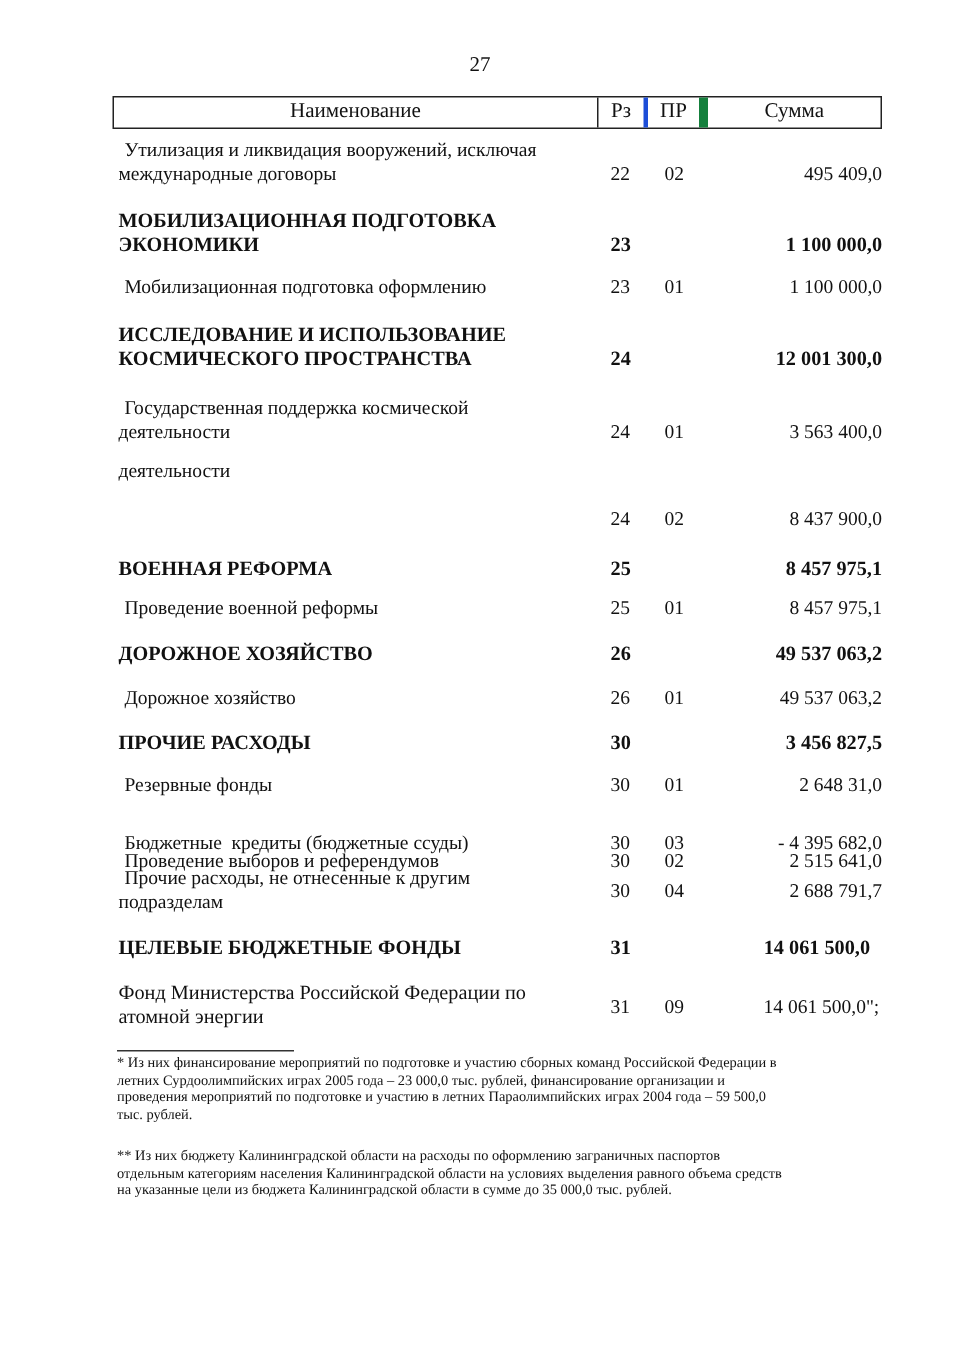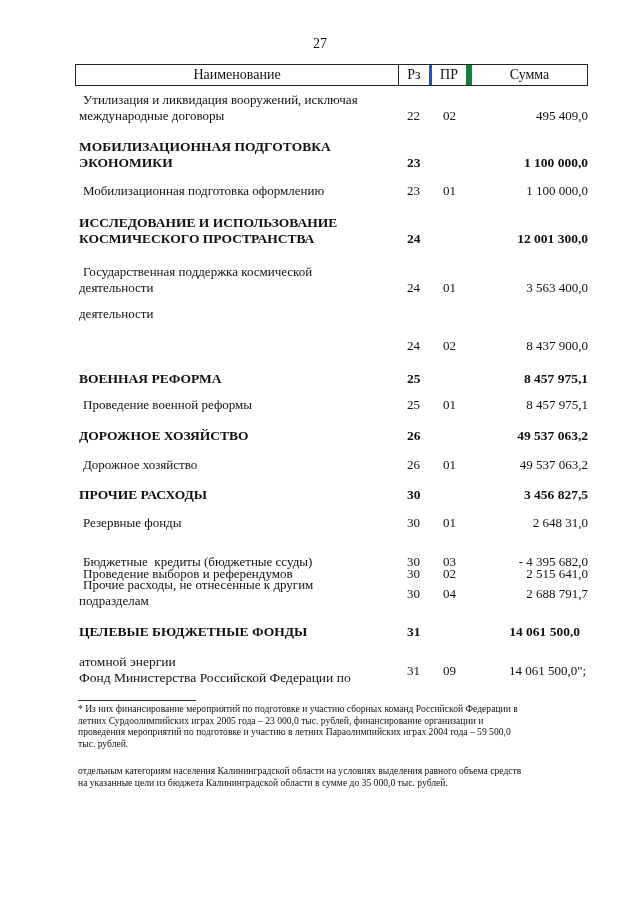--- a/index.html
+++ b/index.html
@@ -153,33 +153,34 @@
 </div>
 
 <div class="row bold" style="top:624px;height:16px;">
   <div class="name">ЦЕЛЕВЫЕ БЮДЖЕТНЫЕ ФОНДЫ</div>
   <div class="rz">31</div>
   <div class="sum" style="right:8px">14 061 500,0</div>
 </div>
 
 <div class="row" style="top:654px;height:32px;">
   <div class="name" style="font-size:13.5px">
+    <div>Фонд Министерства Российской Федерации по</div>
     <div>атомной энергии</div>
-    <div>Фонд Министерства Российской Федерации по</div>
   </div>
   <div class="rz" style="top:9px">31</div>
   <div class="pr" style="top:9px">09</div>
   <div class="sum" style="top:9px;right:-8px;text-align:left;width:110px;left:430px">14 061 500,0";</div>
 </div>
 
 <div class="fn-rule"></div>
 
 <div class="fn" style="top:703px;">
   <div>* Из них финансирование мероприятий по подготовке и участию сборных команд Российской Федерации в</div>
   <div>летних Сурдоолимпийских играх 2005 года – 23 000,0 тыс. рублей, финансирование организации и</div>
   <div>проведения мероприятий по подготовке и участию в летних Параолимпийских играх 2004 года – 59 500,0</div>
   <div>тыс. рублей.</div>
 </div>
 
 <div class="fn" style="top:765px;">
+  <div>** Из них бюджету Калининградской области на расходы по оформлению заграничных паспортов</div>
   <div>отдельным категориям населения Калининградской области на условиях выделения равного объема средств</div>
   <div>на указанные цели из бюджета Калининградской области в сумме до 35 000,0 тыс. рублей.</div>
 </div>
 
 </body></html>

